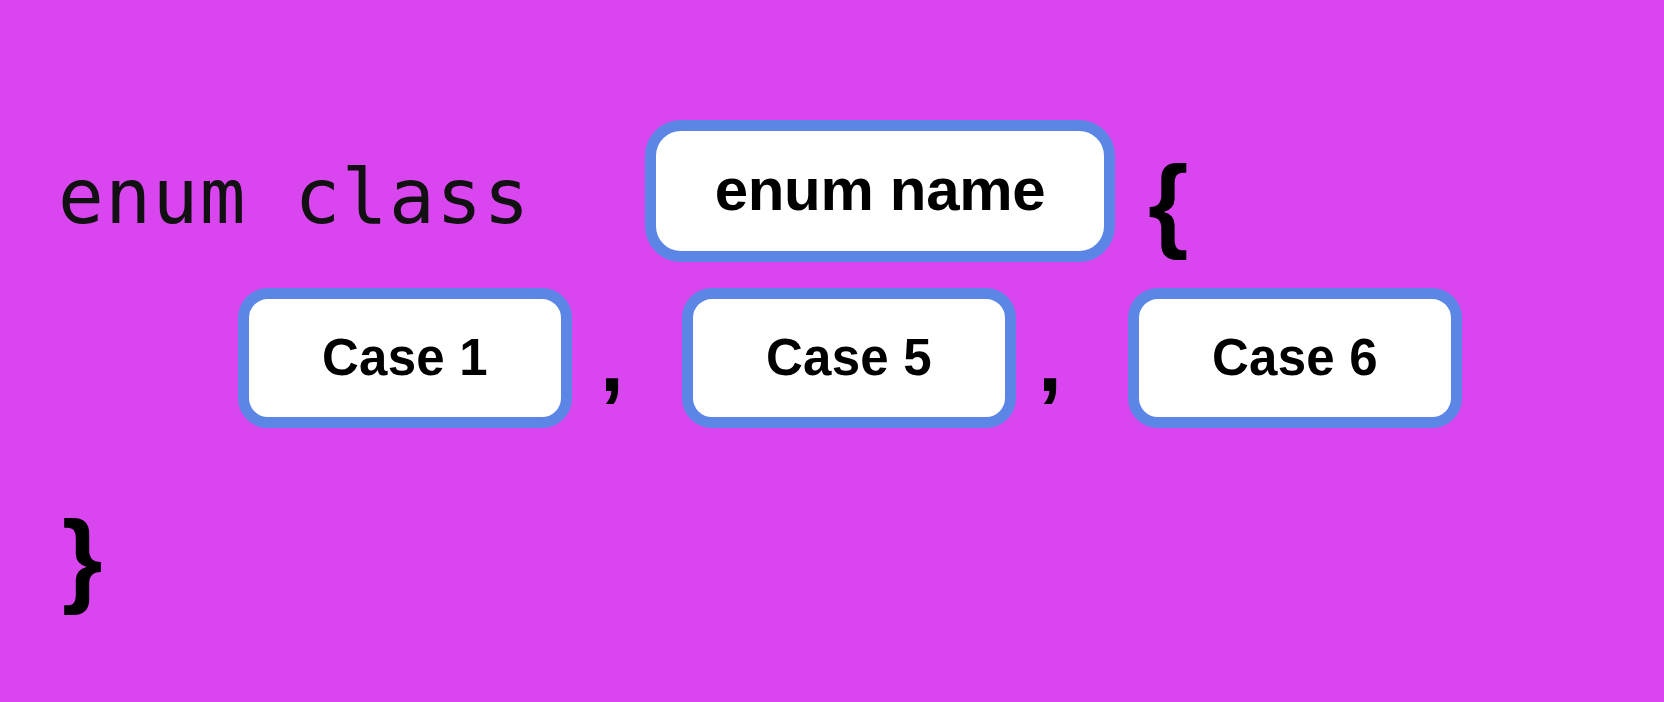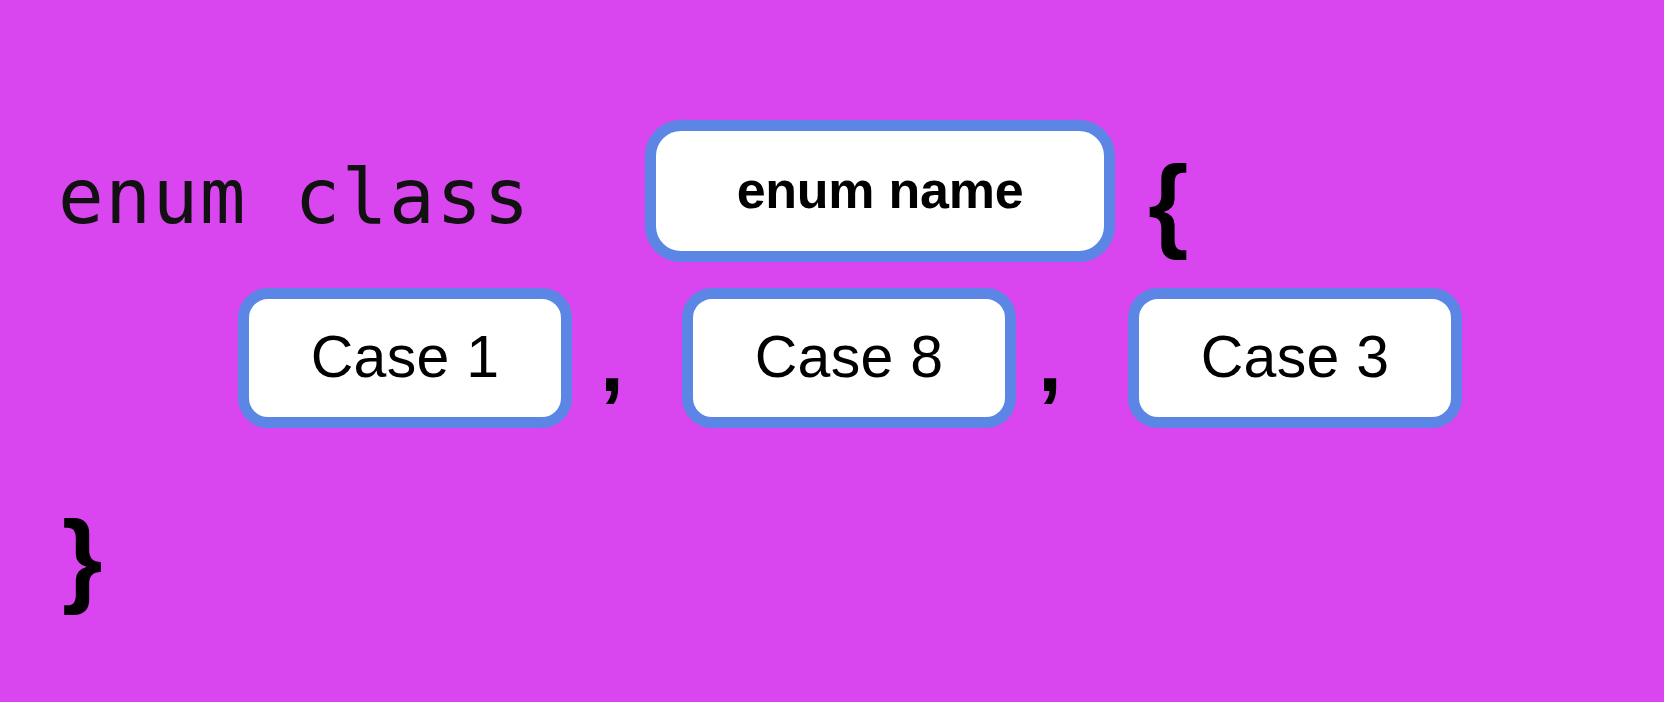--- a/index.html
+++ b/index.html
@@ -63,29 +63,29 @@
     border-color: #5b86e5;
     color: #000000;
     text-align: center;
     user-select: none;
   }
 
   .slot-name {
     border-width: 11px;
     border-radius: 36px;
     font-weight: 700;
-    font-size: 52px;
+    font-size: 60px;
     letter-spacing: -0.005em;
   }
 
   .slot-case {
     border-width: 11px;
     border-radius: 30px;
-    font-weight: 400;
-    font-size: 59px;
+    font-weight: 700;
+    font-size: 51px;
     letter-spacing: 0.005em;
   }
 
   .slot-label {
     display: block;
     line-height: 1;
     padding-bottom: 2px;
   }
 </style>
 </head>
@@ -101,24 +101,24 @@
 
   <div class="brace" style="left:1148px; top:150px; font-size:104px;">{</div>
 
   <div class="slot slot-case" style="left:238px; top:288px; width:334px; height:140px;">
     <span class="slot-label">Case 1</span>
   </div>
 
   <div class="comma" style="left:600px; top:318px; font-size:86px;">,</div>
 
   <div class="slot slot-case" style="left:682px; top:288px; width:334px; height:140px;">
-    <span class="slot-label">Case 8</span>
+    <span class="slot-label">Case 5</span>
   </div>
 
   <div class="comma" style="left:1038px; top:318px; font-size:86px;">,</div>
 
   <div class="slot slot-case" style="left:1128px; top:288px; width:334px; height:140px;">
-    <span class="slot-label">Case 3</span>
+    <span class="slot-label">Case 6</span>
   </div>
 
   <div class="brace" style="left:62px; top:505px; font-size:104px;">}</div>
 
 </div>
 
 </body></html>

